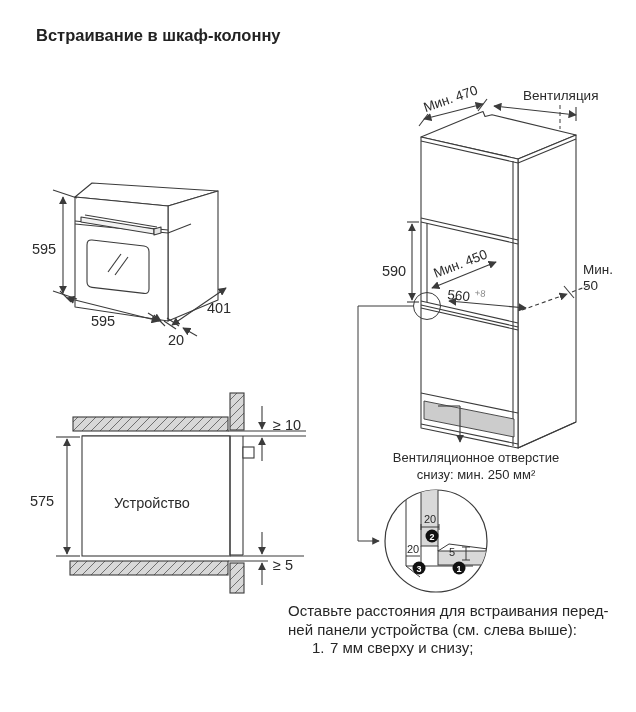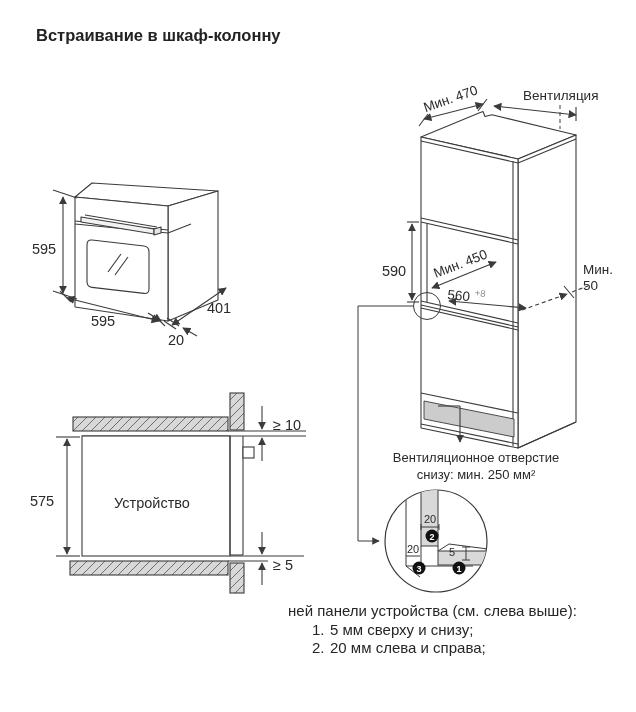--- a/index.html
+++ b/index.html
@@ -245,20 +245,20 @@
         <text class="marker-num" x="419" y="571.5">3</text>
       </g>
       <g>
         <circle cx="459" cy="568" r="6.5" fill="#111111"></circle>
         <text class="marker-num" x="459" y="571.5">1</text>
       </g>
     </g>
   </svg>
 
   <div class="instructions">
+    <div>Оставьте расстояния для встраивания перед-</div>
     <div>ней панели устройства (см. слева выше):</div>
     <div class="list">
-      <div><span class="num">1.</span><span>5 мм сверху и снизу;</span></div>
-      <div><span class="num">2.</span><span>20 мм слева и справа;</span></div>
+      <div><span class="num">1.</span><span>7 мм сверху и снизу;</span></div>
     </div>
   </div>
 
 </div>
 
 </body></html>

